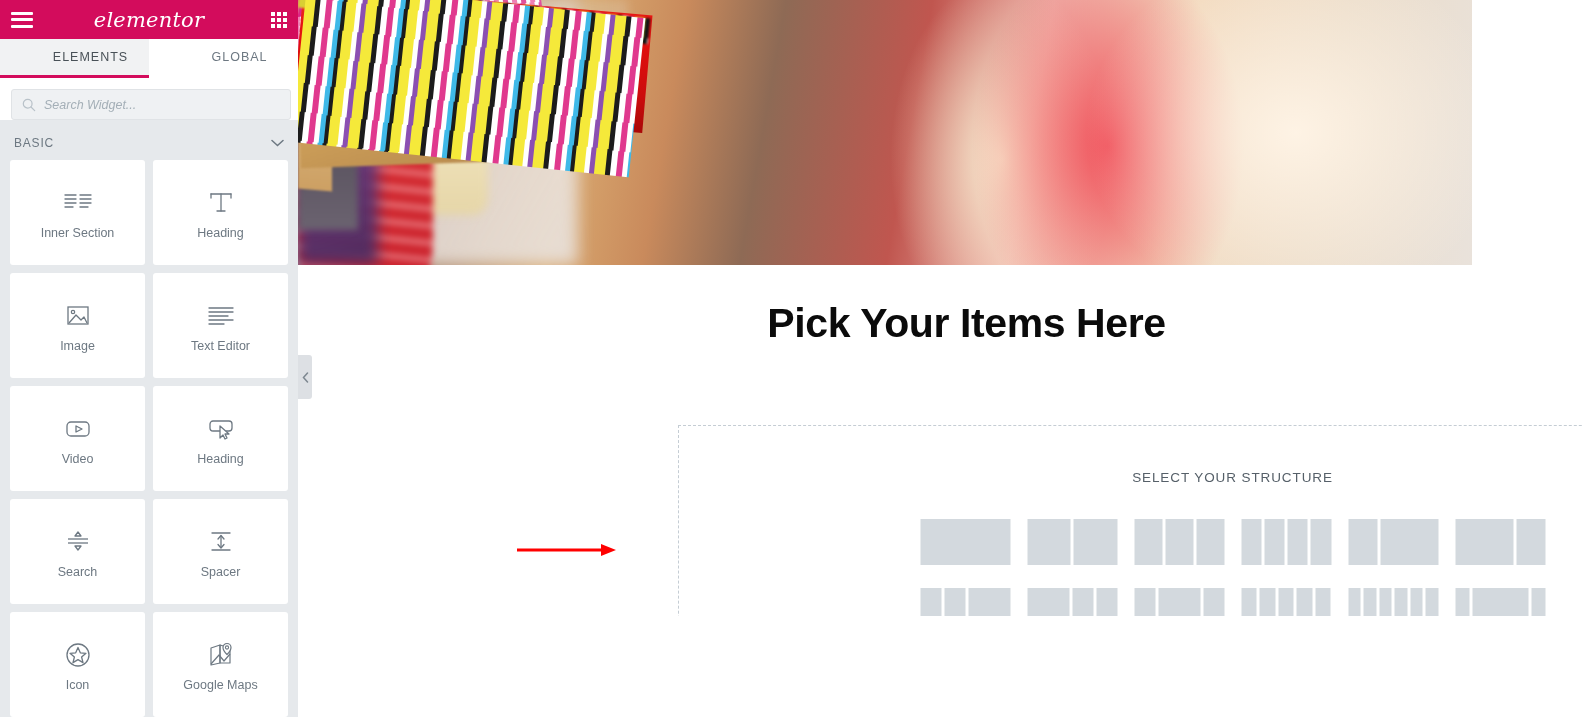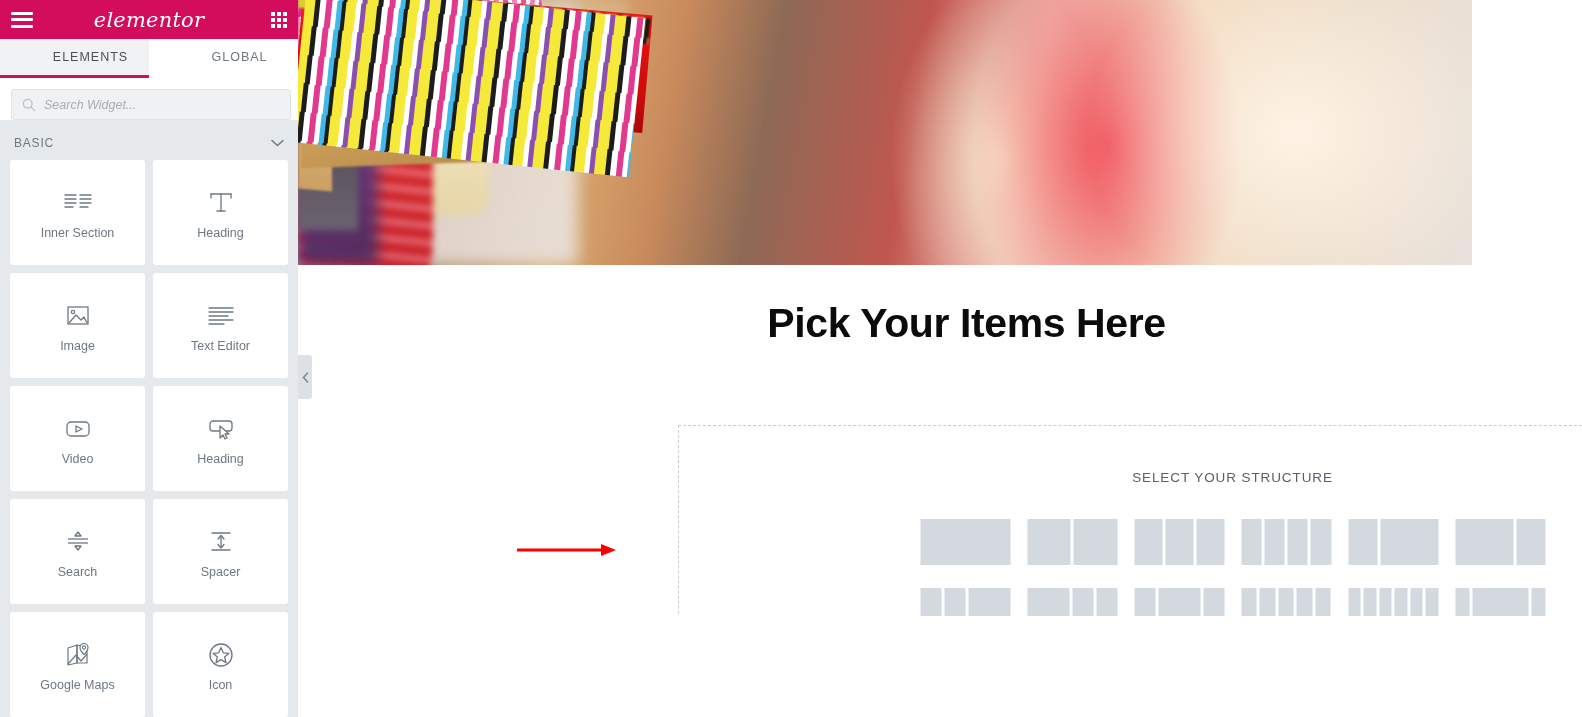--- a/index.html
+++ b/index.html
@@ -488,39 +488,39 @@
                 <path d="M12 10 L15 6.5 L18 10"></path>
                 <path d="M12 15.5 L15 19 L18 15.5"></path>
               </g>
             </svg>
           </div>
           <div class="widget-label">Spacer</div>
         </div>
 
         <div class="widget-card">
           <div class="widget-icon">
+            <svg width="28" height="28" viewBox="0 0 28 28">
+              <circle cx="14" cy="14" r="11" fill="none" stroke="#6d7882" stroke-width="1.3"></circle>
+              <path d="M14 6.5 L16.3 11.8 L22 12.3 L17.6 16 L19 21.6 L14 18.6 L9 21.6 L10.4 16 L6 12.3 L11.7 11.8 Z" fill="none" stroke="#6d7882" stroke-width="1.3" stroke-linejoin="round"></path>
+            </svg>
+          </div>
+          <div class="widget-label">Icon</div>
+        </div>
+
+        <div class="widget-card">
+          <div class="widget-icon">
             <svg width="30" height="26" viewBox="0 0 30 26">
               <path d="M5 6 L14 3 L14 21 L5 23 Z" fill="none" stroke="#6d7882" stroke-width="1.2" stroke-linejoin="round"></path>
               <path d="M14 3 L24 6 L24 21 L14 21 Z" fill="none" stroke="#6d7882" stroke-width="1.2" stroke-linejoin="round"></path>
               <path d="M5 22 L13 13 L18 19 L24 12" fill="none" stroke="#6d7882" stroke-width="1.2" stroke-linejoin="round"></path>
               <path d="M21 1.5 a4 4 0 0 1 4 4 c0 3 -4 7 -4 7 s-4 -4 -4 -7 a4 4 0 0 1 4 -4 z" fill="#ffffff" stroke="#6d7882" stroke-width="1.2"></path>
               <circle cx="21" cy="5.5" r="1.6" fill="none" stroke="#6d7882" stroke-width="1.1"></circle>
             </svg>
           </div>
           <div class="widget-label">Google Maps</div>
-        </div>
-
-        <div class="widget-card">
-          <div class="widget-icon">
-            <svg width="28" height="28" viewBox="0 0 28 28">
-              <circle cx="14" cy="14" r="11" fill="none" stroke="#6d7882" stroke-width="1.3"></circle>
-              <path d="M14 6.5 L16.3 11.8 L22 12.3 L17.6 16 L19 21.6 L14 18.6 L9 21.6 L10.4 16 L6 12.3 L11.7 11.8 Z" fill="none" stroke="#6d7882" stroke-width="1.3" stroke-linejoin="round"></path>
-            </svg>
-          </div>
-          <div class="widget-label">Icon</div>
         </div>
 
       </div>
 
       <div class="cat-head">
         <span>PRO</span>
         <span class="chev">
           <svg width="13" height="8" viewBox="0 0 13 8">
               <path d="M1 1.5 L6.5 6.5 L12 1.5" fill="none" stroke="#6d7882" stroke-width="1.5" stroke-linecap="round"></path>
             </svg>

